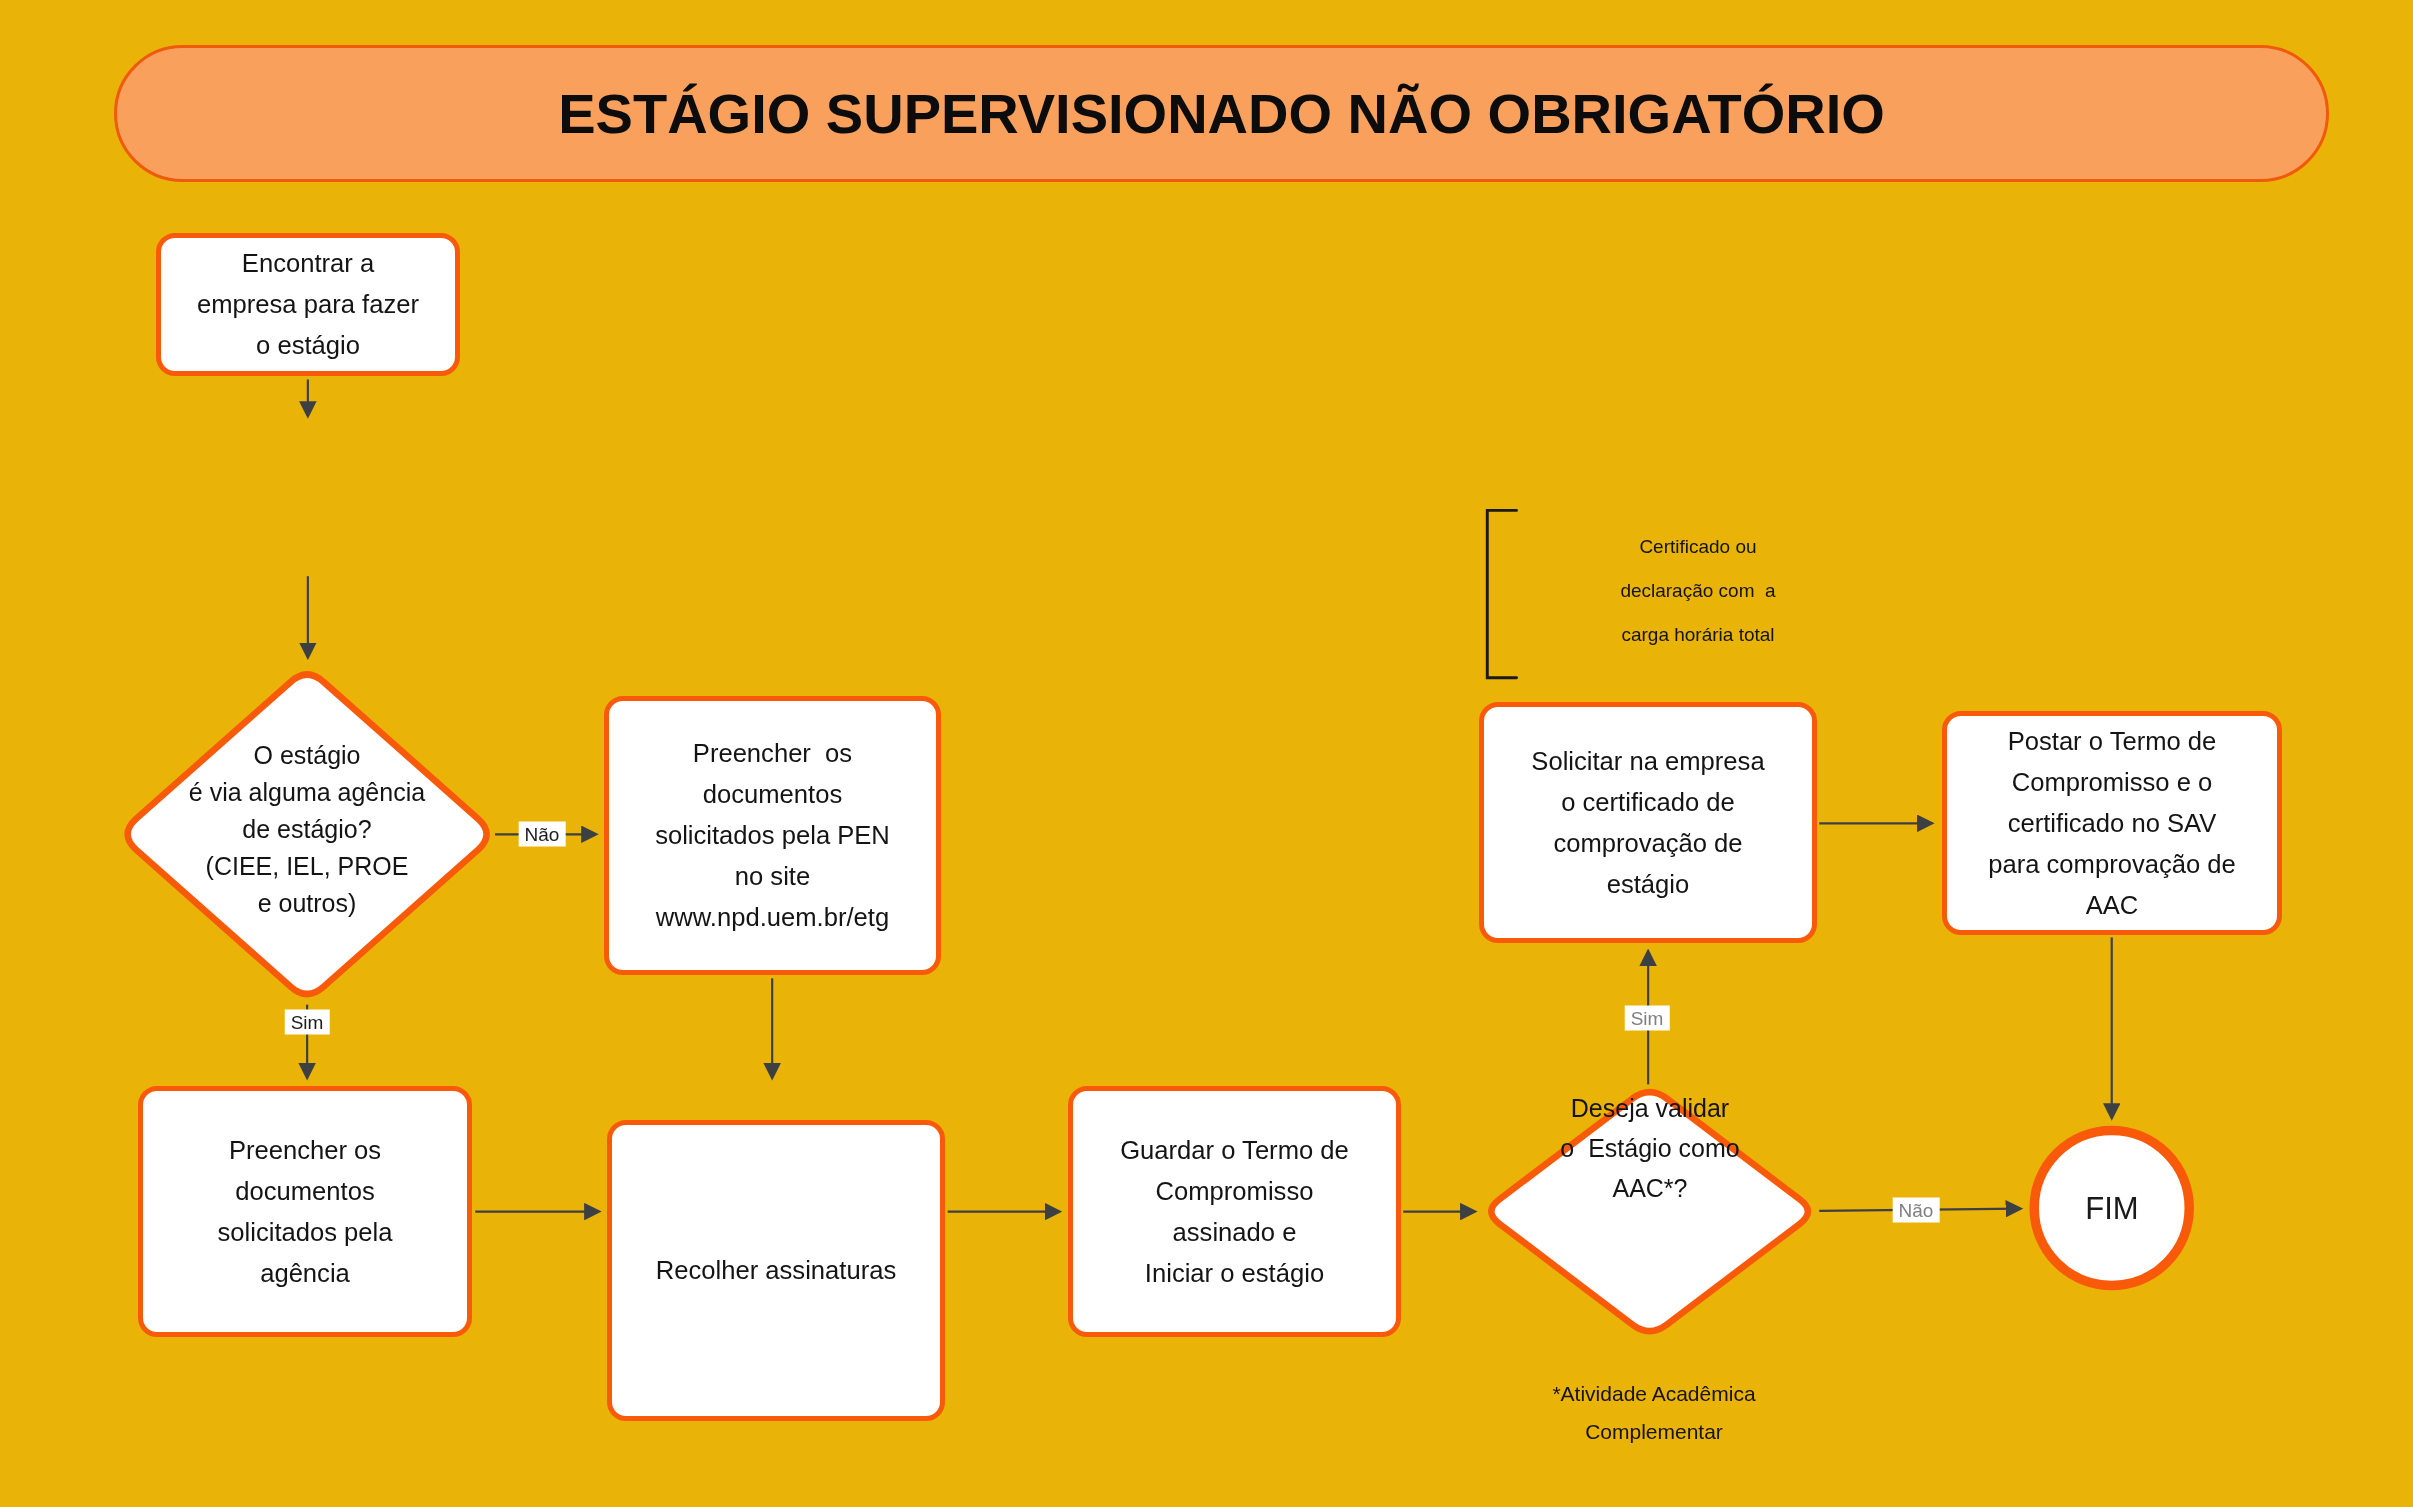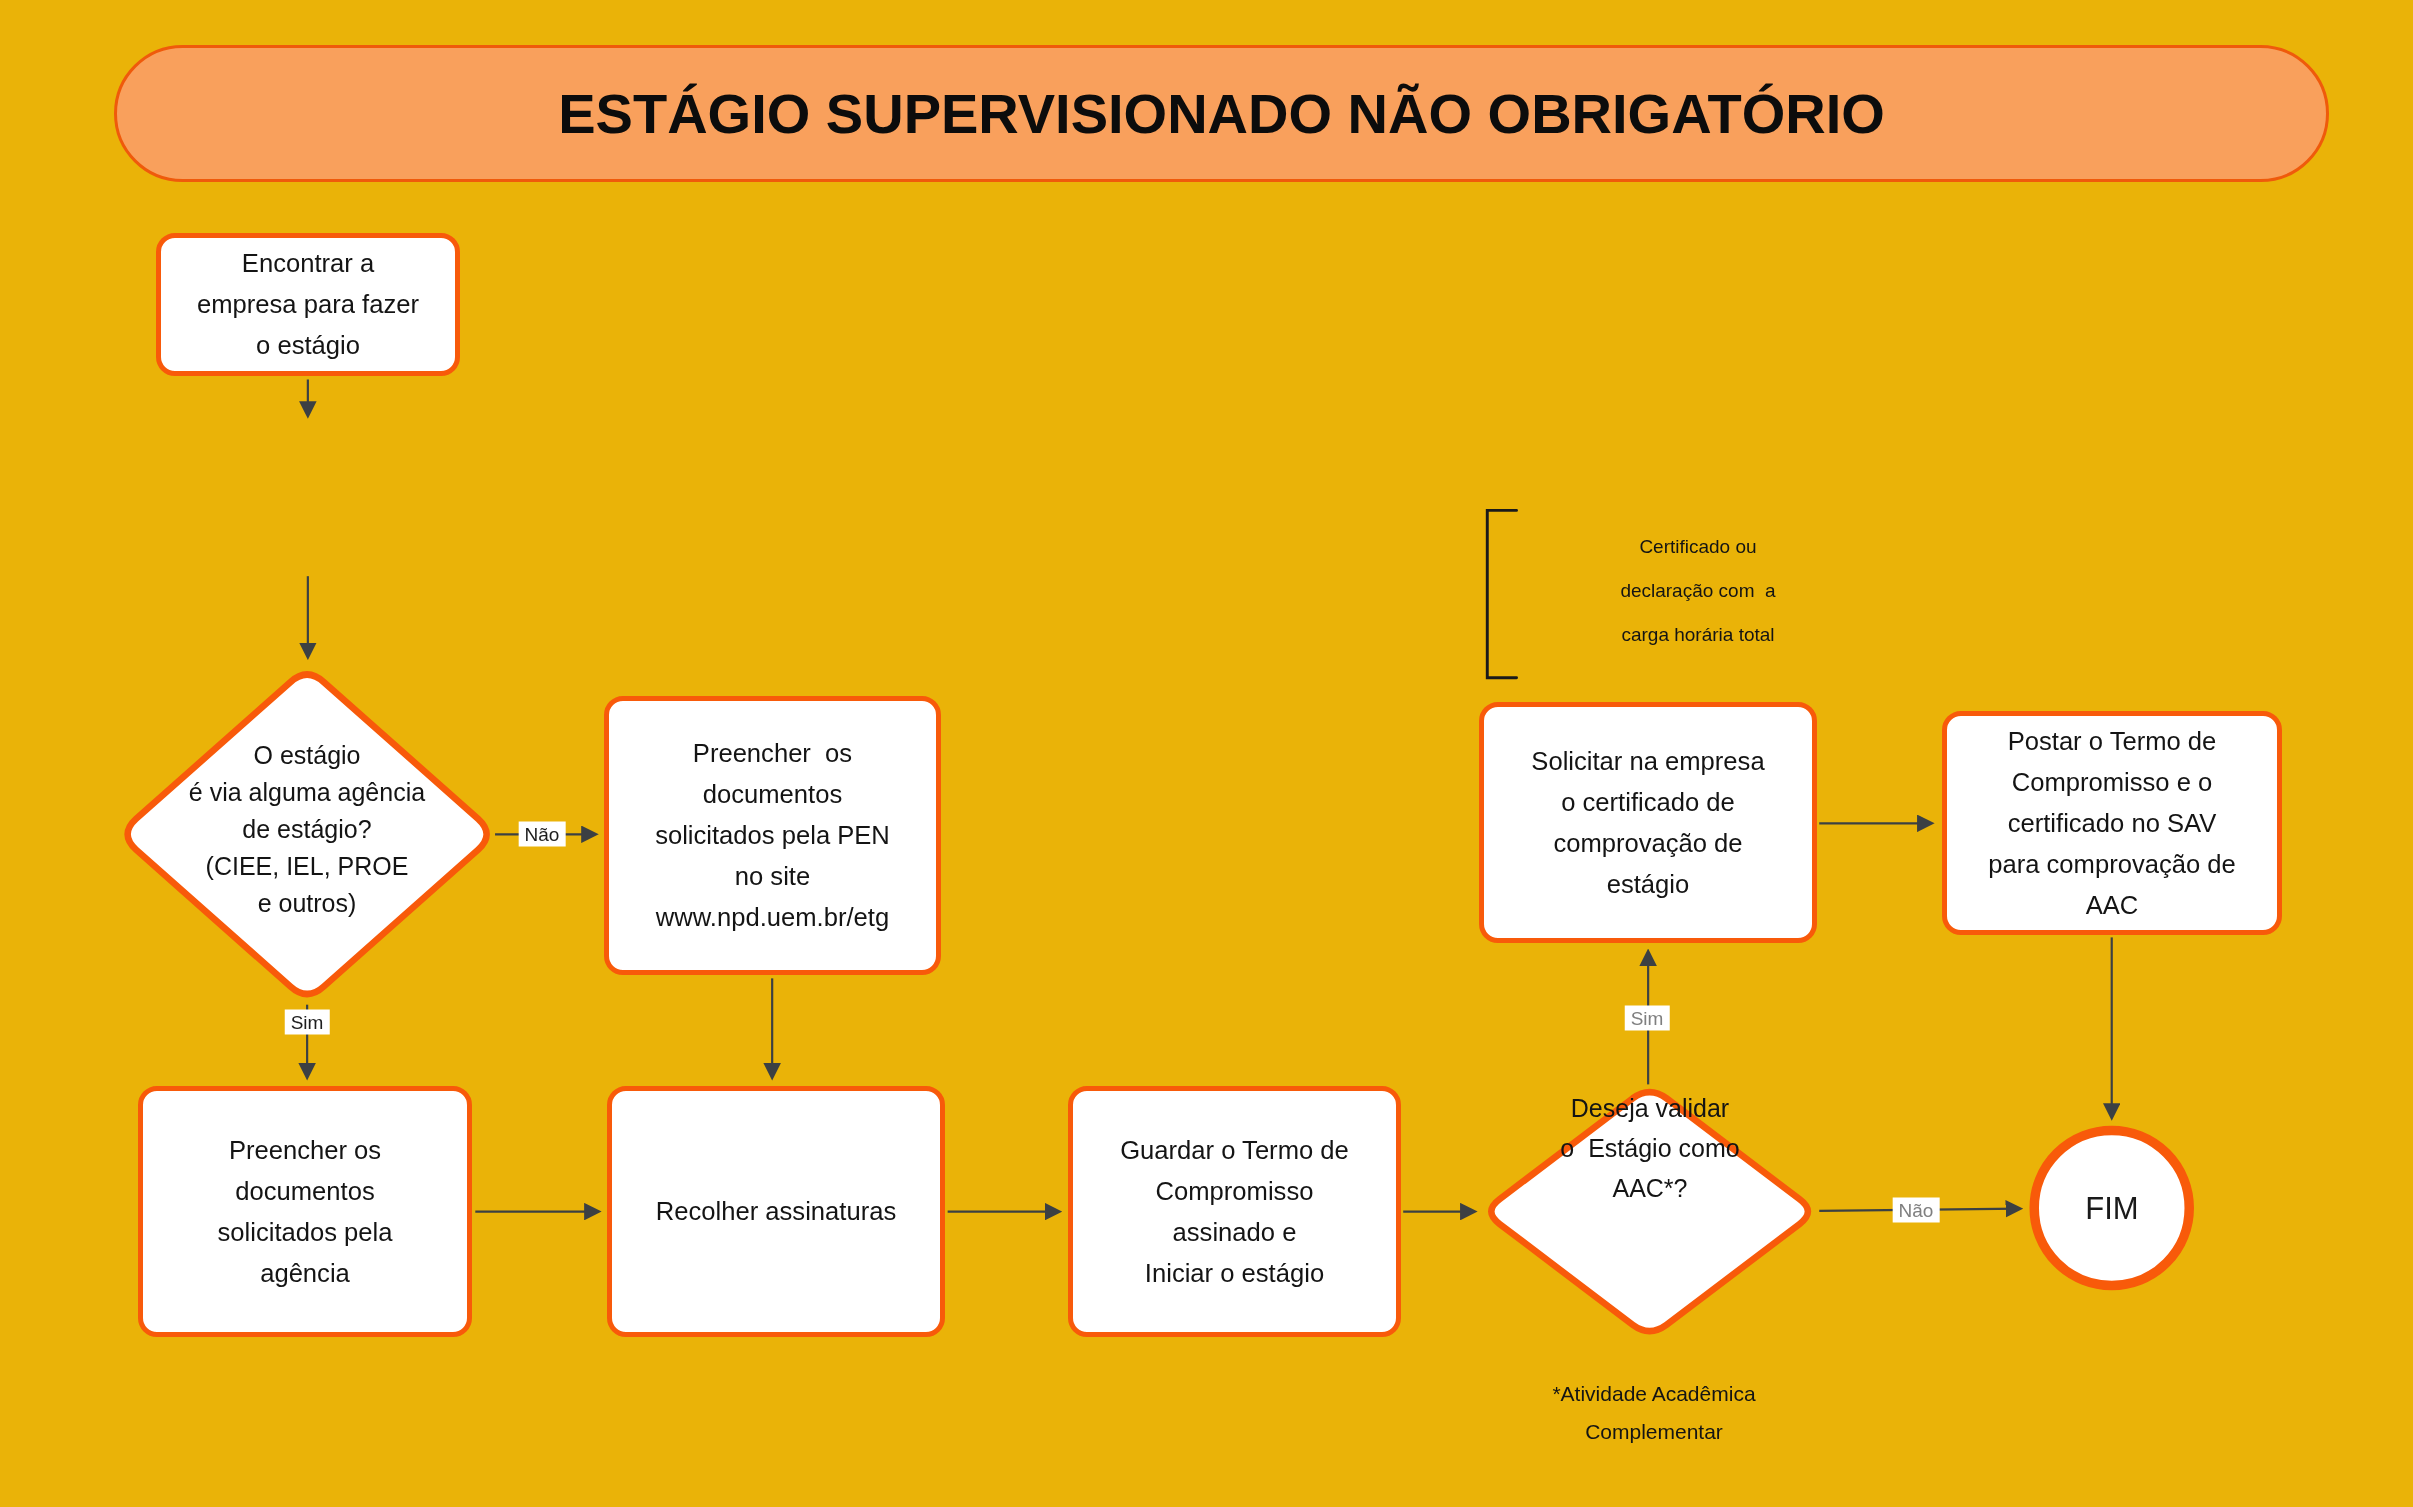--- a/index.html
+++ b/index.html
@@ -96,21 +96,21 @@
 www.npd.uem.br/etg</div>
   </div>
 
   <div class="node" style="left:138px;top:1086px;width:334px;height:251px;">
     <div class="node-text">Preencher os
 documentos
 solicitados pela
 agência</div>
   </div>
 
-  <div class="node" style="left:607px;top:1086px;width:338px;height:251px;">
+  <div class="node" style="left:607px;top:1120px;width:338px;height:301px;">
     <div class="node-text">Recolher assinaturas</div>
   </div>
 
   <div class="node" style="left:1068px;top:1086px;width:333px;height:251px;">
     <div class="node-text">Guardar o Termo de
 Compromisso
 assinado e
 Iniciar o estágio</div>
   </div>
 

